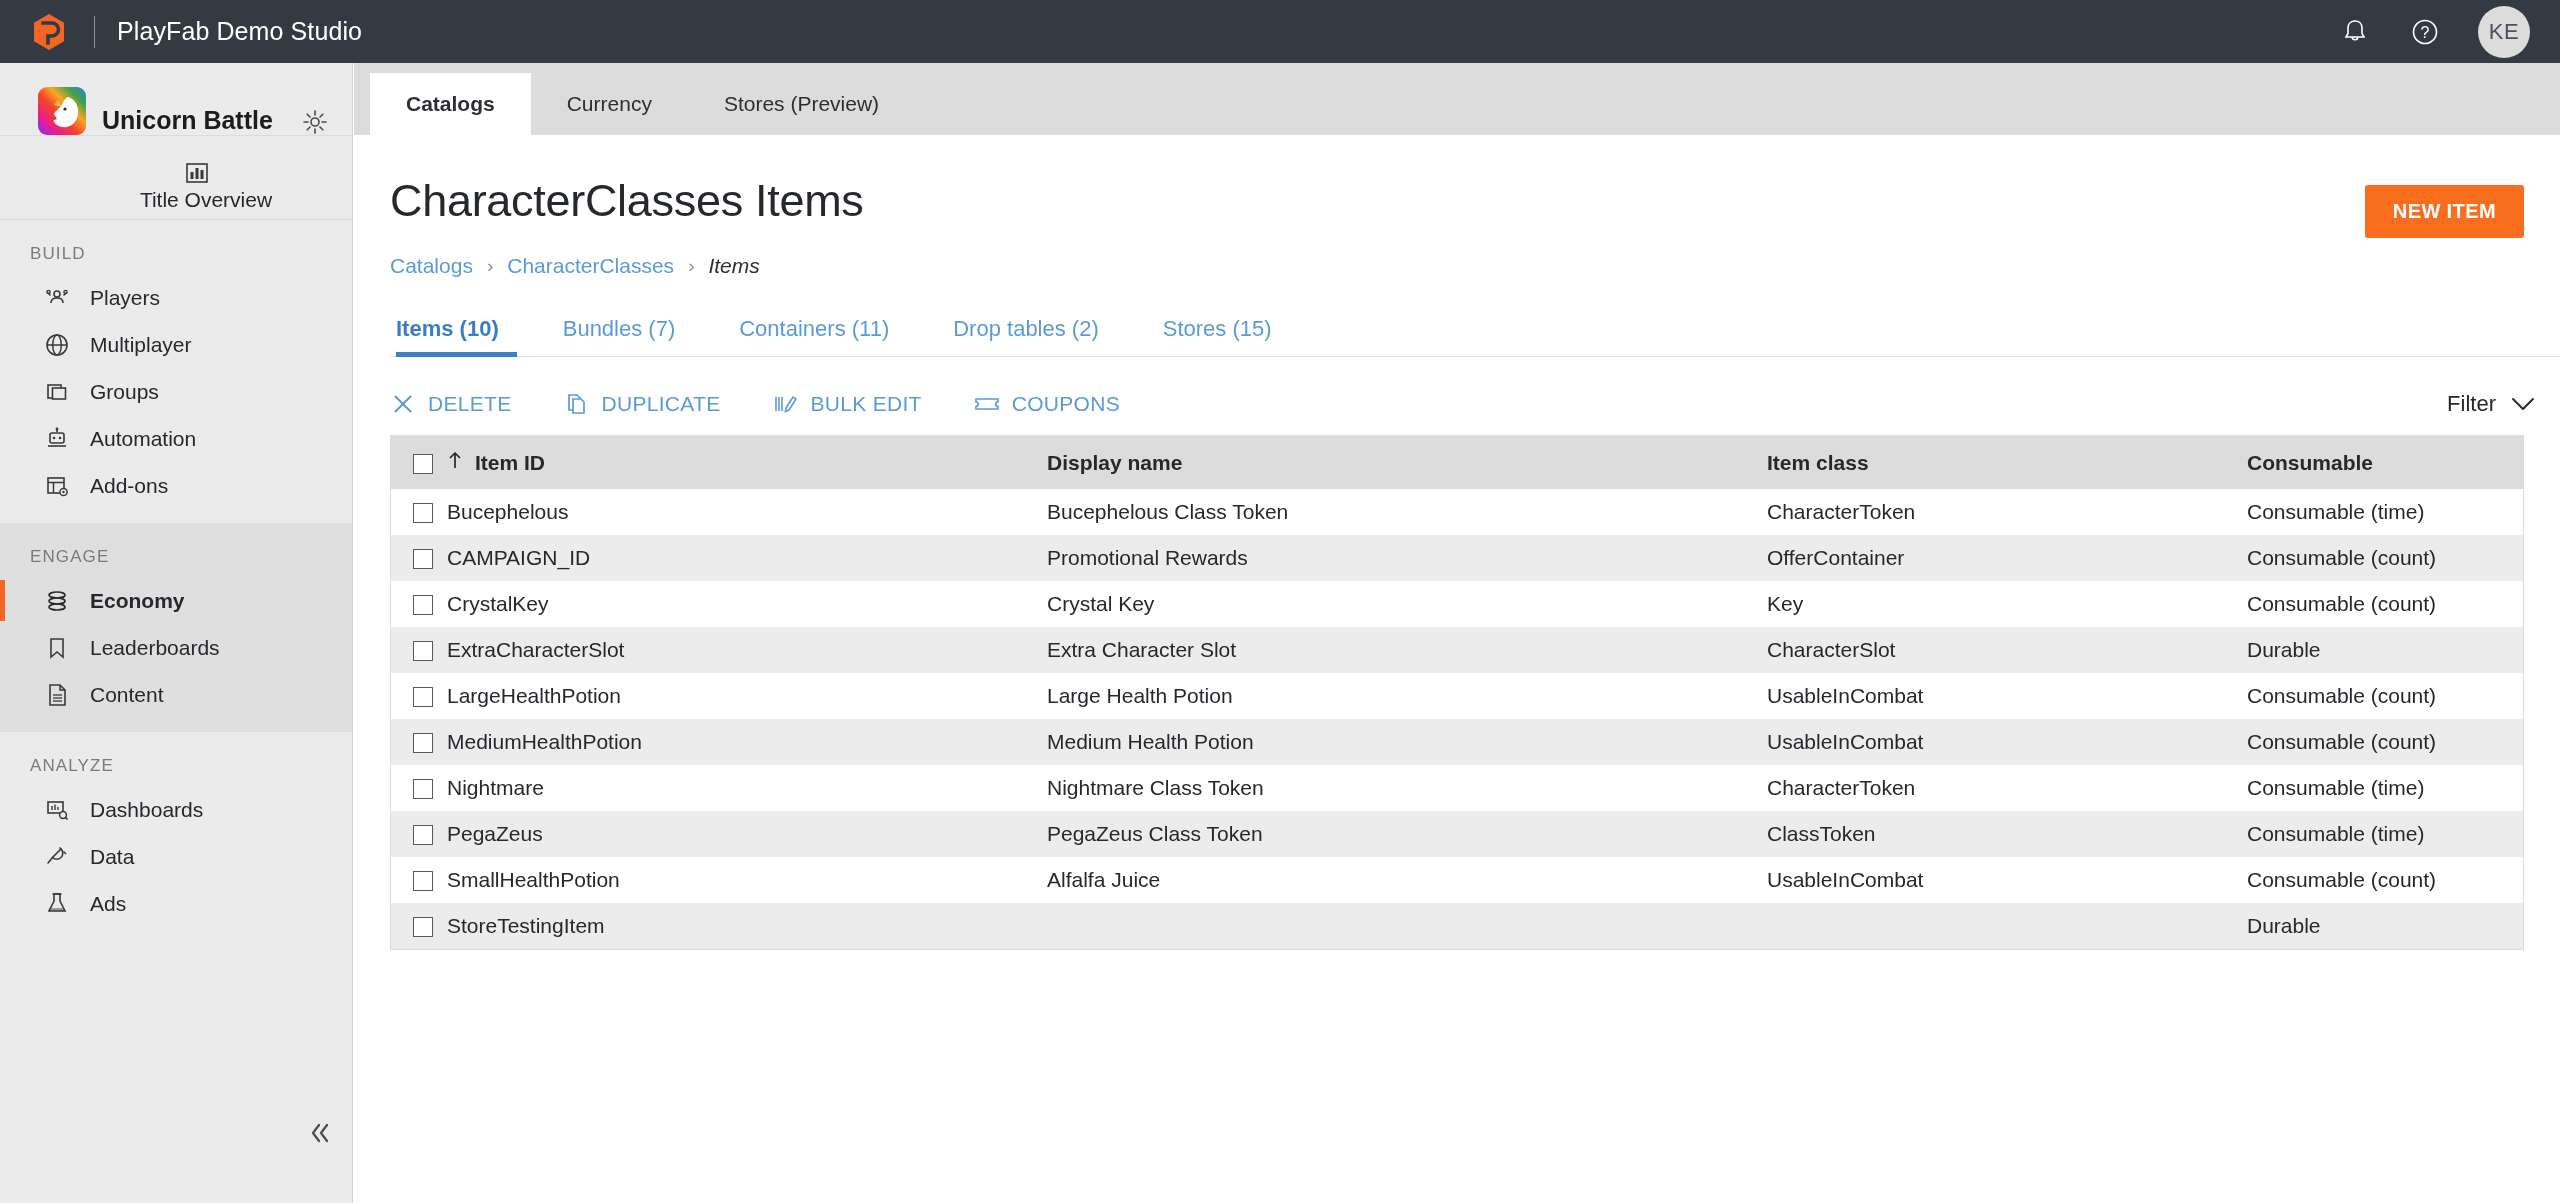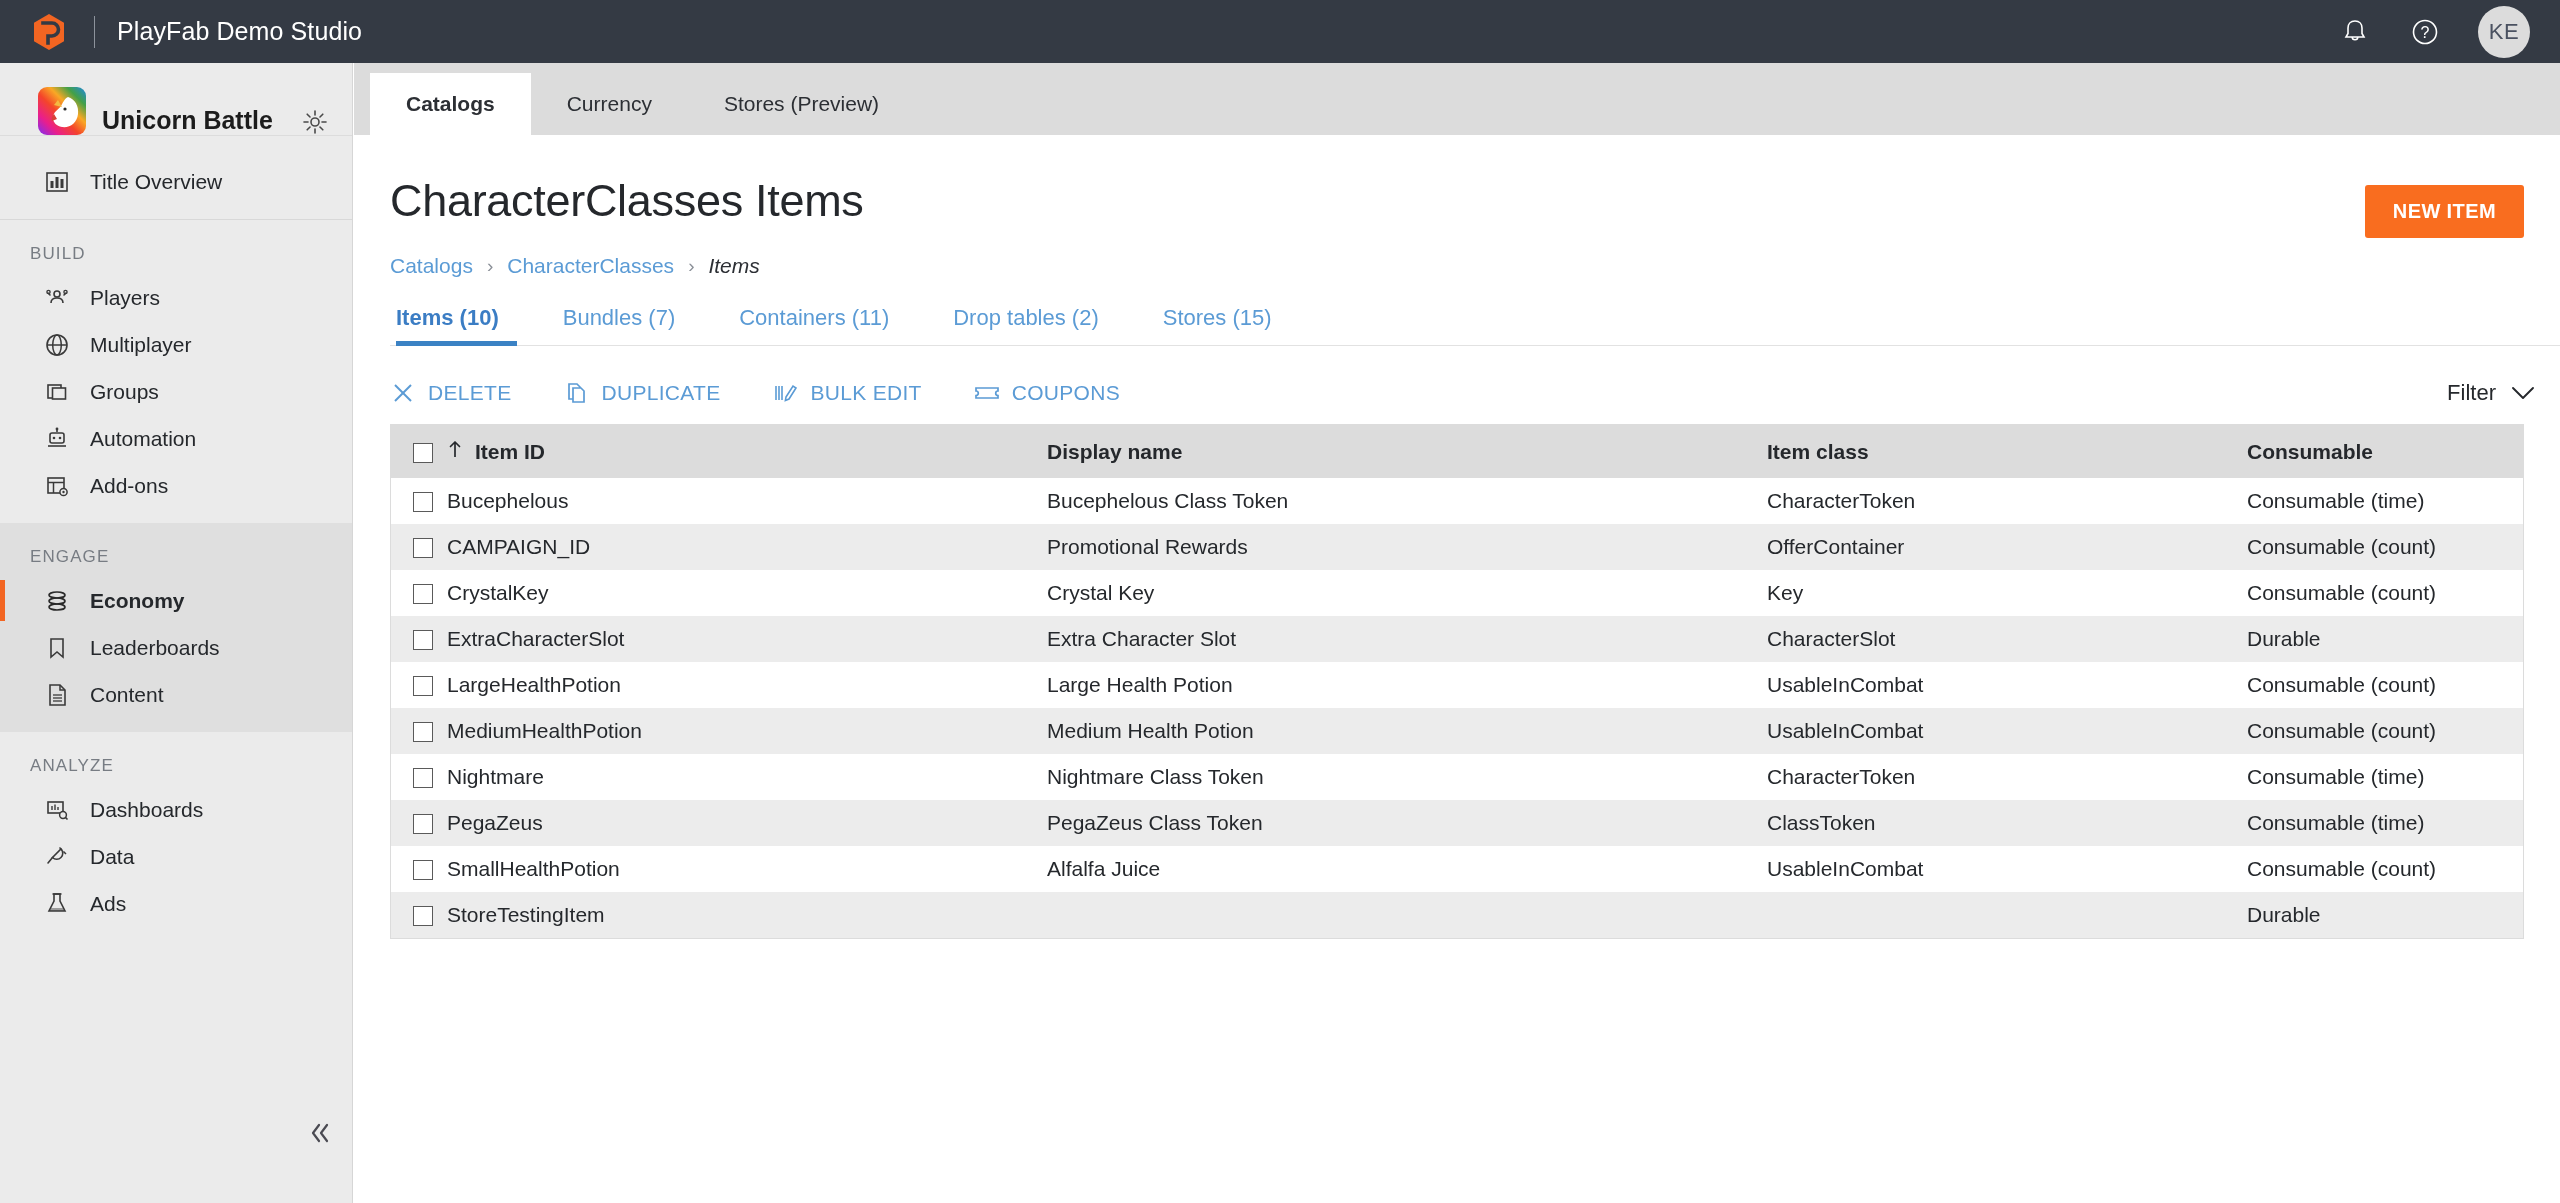--- a/index.html
+++ b/index.html
@@ -197,21 +197,21 @@
   }
   .crumb-sep {
     color: #8b9098;
     margin: 0 14px;
     font-size: 19px;
   }
   .crumb-cur { color: #2c2f34; font-style: italic; }
 
   .subtabs {
     display: flex; align-items: flex-end;
-    margin-top: 27px;
+    margin-top: 38px;
     border-bottom: 1px solid #e2e2e2;
     padding-right: 20px;
   }
   .subtab {
     padding: 0 32px 14px 32px;
     font-size: 22px;
     color: #5b9bd5;
     cursor: pointer;
     position: relative;
   }
@@ -371,21 +371,21 @@
           <line x1="5.2" y1="5.2" x2="8" y2="8"></line>
             <line x1="18" y1="18" x2="20.8" y2="20.8"></line>
           <line x1="20.8" y1="5.2" x2="18" y2="8"></line>
             <line x1="8" y1="18" x2="5.2" y2="20.8"></line>
         </g>
       </svg>
     </div>
   </div>
 
   <div class="nav-section">
-    <div class="nav-item" style="margin-top:14px;">
+    <div class="nav-item" style="margin-top:14px;flex-direction:column;">
       <span class="nic">
         <svg width="26" height="26" viewBox="0 0 26 26">
           <rect x="3" y="4" width="20" height="18" fill="none" stroke="#3a3a3a" stroke-width="1.6"></rect>
           <rect x="6.5" y="12" width="3" height="7" fill="#3a3a3a"></rect>
           <rect x="11.5" y="8" width="3" height="11" fill="#3a3a3a"></rect>
           <rect x="16.5" y="10" width="3" height="9" fill="#3a3a3a"></rect>
         </svg>
       </span>
       <span class="ntx">Title Overview</span>
     </div>

